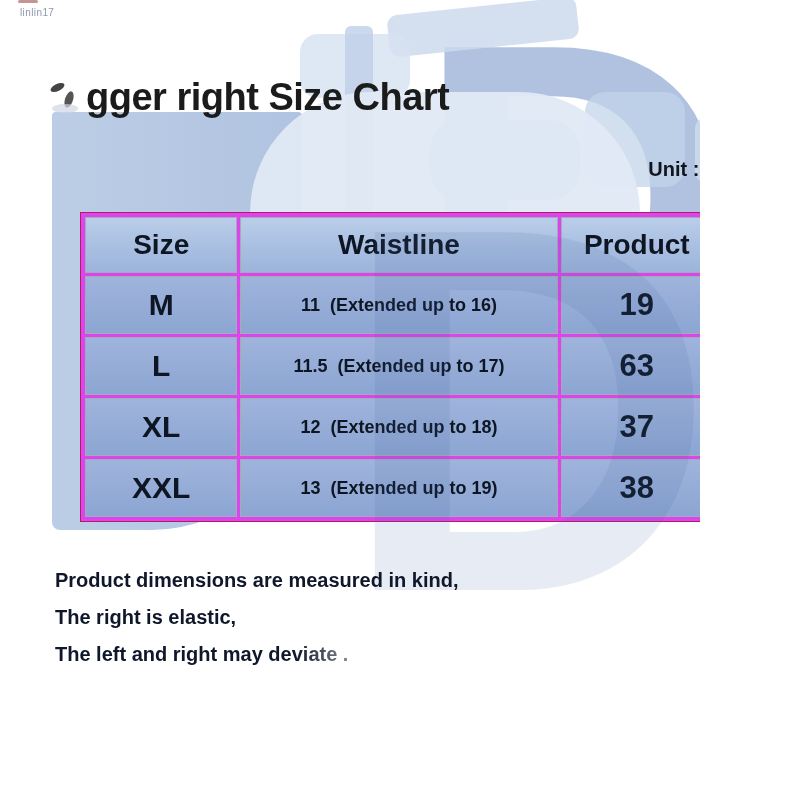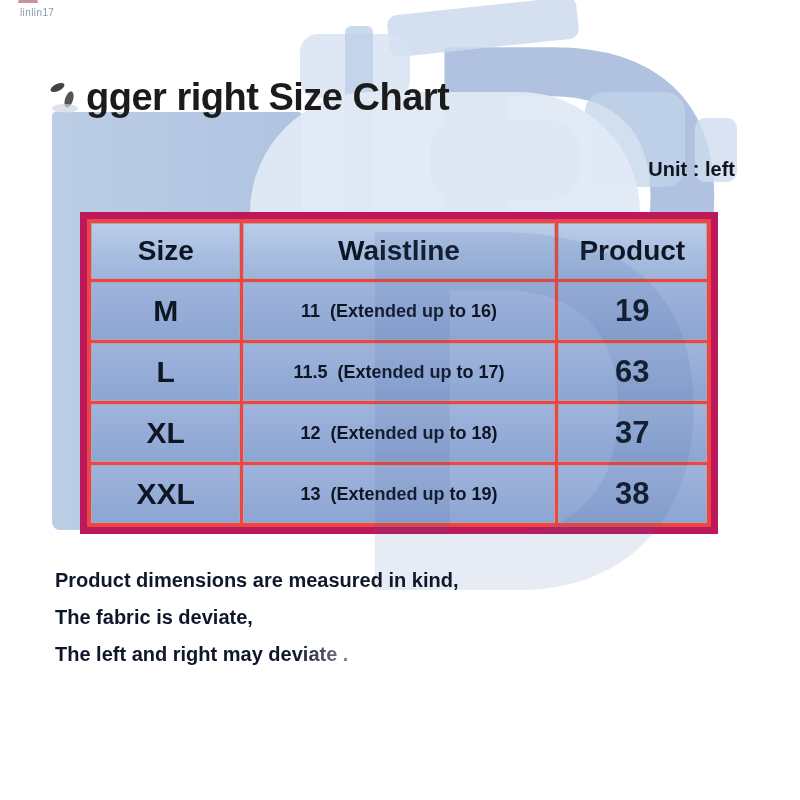--- a/index.html
+++ b/index.html
@@ -1,17 +1,17 @@
 <!DOCTYPE html>
 <html><head>
 <meta charset="utf-8">
 <style>
   html,body{margin:0;padding:0;}
   body{font-family:"Liberation Sans", sans-serif;}
-  .page{position:relative;width:800px;height:800px;background:#ffffff;overflow:hidden;}
+  .page{position:relative;width:700px;height:800px;background:#ffffff;overflow:hidden;}
 
   
   .decor{position:absolute;pointer-events:none;}
   .bowl-left{left:52px;top:112px;width:250px;height:418px;
     background:linear-gradient(90deg,#b3c6e2,#a5bbdc);
     border-radius:4px 4px 150px 8px;opacity:.88;z-index:0;}
   .big-d-right{left:415px;top:-22px;font-size:440px;line-height:1;font-weight:bold;
     color:#9db4d9;opacity:.8;z-index:0;}
   .dome-center{left:250px;top:92px;width:390px;height:121px;background:#e0e9f4;
     border-radius:195px 195px 0 0;opacity:.95;z-index:1;}
@@ -39,21 +39,21 @@
     border-radius:50%;transform:rotate(18deg);opacity:.8;}
   .title-frag .m3{position:absolute;left:4px;top:24px;width:26px;height:9px;background:#cfd6e2;
     border-radius:50%;opacity:.7;}
 
   
   .unit-label{position:absolute;left:600px;top:158px;width:135px;text-align:right;
     font-size:20px;font-weight:bold;color:#10151c;z-index:4;}
 
   
   .size-table-wrap{position:absolute;left:80px;top:212px;width:638px;
-    border:7px solid #be185d;background:#ef4444;padding:1px;z-index:2;box-sizing:border-box;}
+    border:1px solid #be185d;background:#d946ef;padding:1px;z-index:2;box-sizing:border-box;}
   table.size-table{width:100%;border-collapse:separate;border-spacing:3px;table-layout:fixed;}
   .size-table th,.size-table td{border:1px solid #a6abb3;text-align:center;vertical-align:middle;
     color:#0e1624;padding:0;}
   .size-table th{height:54px;font-size:28px;font-weight:bold;
     background:linear-gradient(180deg,#bacee9 0%,#a9bfe1 55%,#9db4db 100%);}
   .size-table td{height:56px;background:linear-gradient(180deg,#9fb4dc 0%,#8ca5d2 100%);}
   td.cell-size{font-size:30px;font-weight:bold;}
   td.cell-waist{font-size:18px;font-weight:bold;white-space:pre-wrap;}
   td.cell-length{font-size:31px;font-weight:bold;}
 
@@ -121,18 +121,18 @@
           <td class="cell-length">38</td>
         </tr>
       </tbody>
     </table>
   </div>
 
   <div class="decor big-d-table">D</div>
 
   <div class="notes">
     <p>Product dimensions are measured in kind,</p>
-    <p>The fabric is deviate,</p>
+    <p>The right is elastic,</p>
     <p>The left and right may deviate .</p>
   </div>
   <div class="note-fade"></div>
 
 </div>
 
 </body></html>

